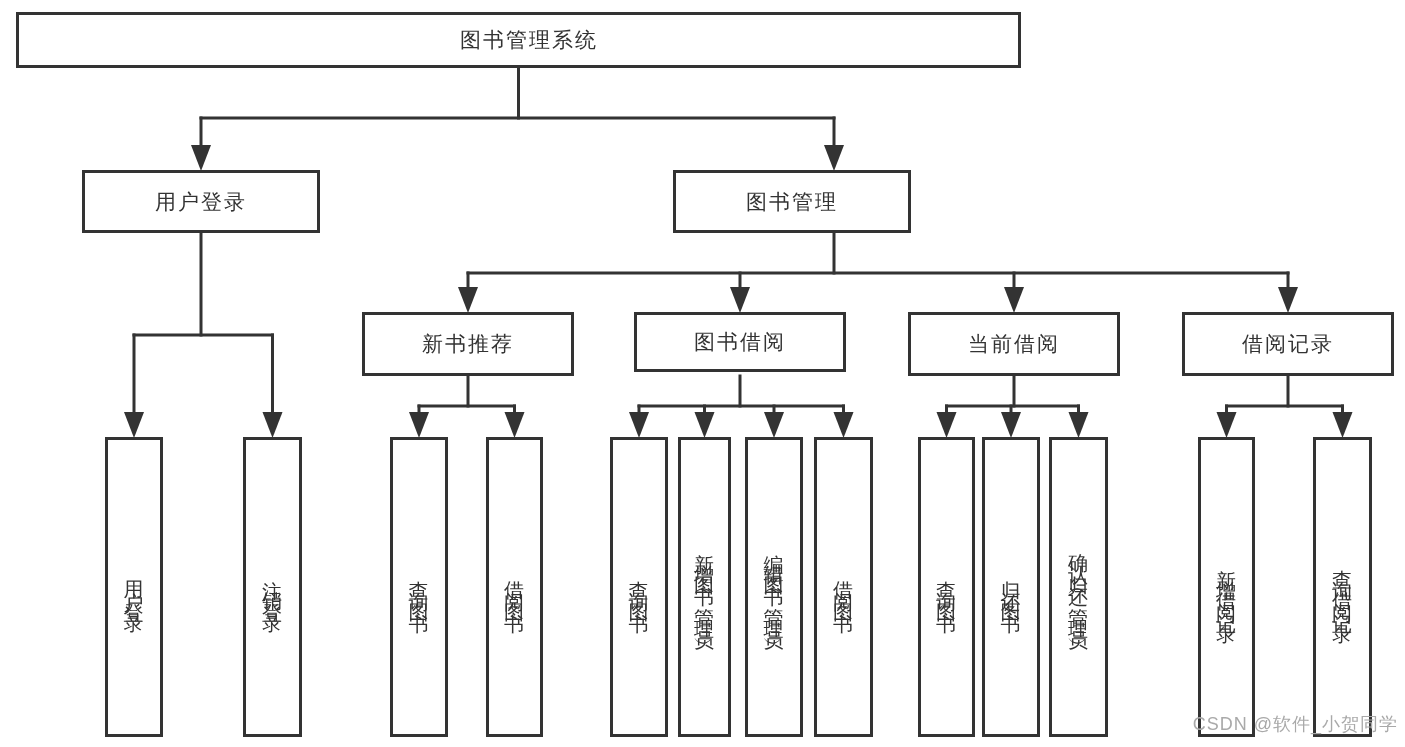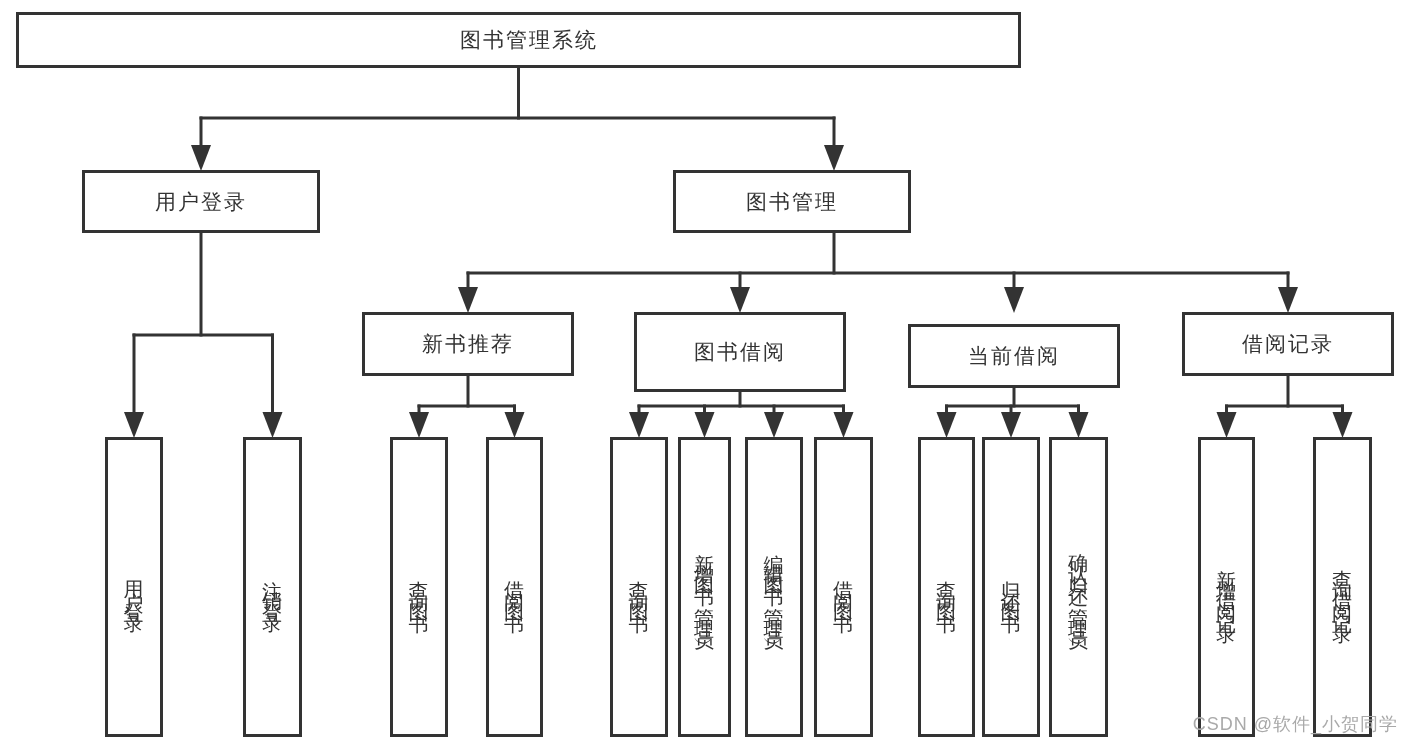--- a/index.html
+++ b/index.html
@@ -119,24 +119,24 @@
       </div>
       <div class="node h" style="left: 82px; top: 170px; width: 238px; height: 63px;">
         <span class="label">用户登录</span>
       </div>
       <div class="node h" style="left: 673px; top: 170px; width: 238px; height: 63px;">
         <span class="label">图书管理</span>
       </div>
       <div class="node h" style="left: 362px; top: 312px; width: 212px; height: 64px;">
         <span class="label">新书推荐</span>
       </div>
-      <div class="node h" style="left: 634px; top: 312px; width: 212px; height: 80px;">
+      <div class="node h" style="left: 634px; top: 312px; width: 212px; height: 60px;">
         <span class="label">图书借阅</span>
       </div>
-      <div class="node h" style="left: 908px; top: 312px; width: 212px; height: 64px; margin-top: 12px;">
+      <div class="node h" style="left: 908px; top: 312px; width: 212px; height: 64px;">
         <span class="label">当前借阅</span>
       </div>
       <div class="node h" style="left: 1182px; top: 312px; width: 212px; height: 64px;">
         <span class="label">借阅记录</span>
       </div>
       <div class="node v" style="left: 105px; top: 437px; width: 58px; height: 300px;">
         <span class="label">用户登录</span>
       </div>
       <div class="node v" style="left: 243px; top: 437px; width: 59px; height: 300px;">
         <span class="label">注销登录</span>

